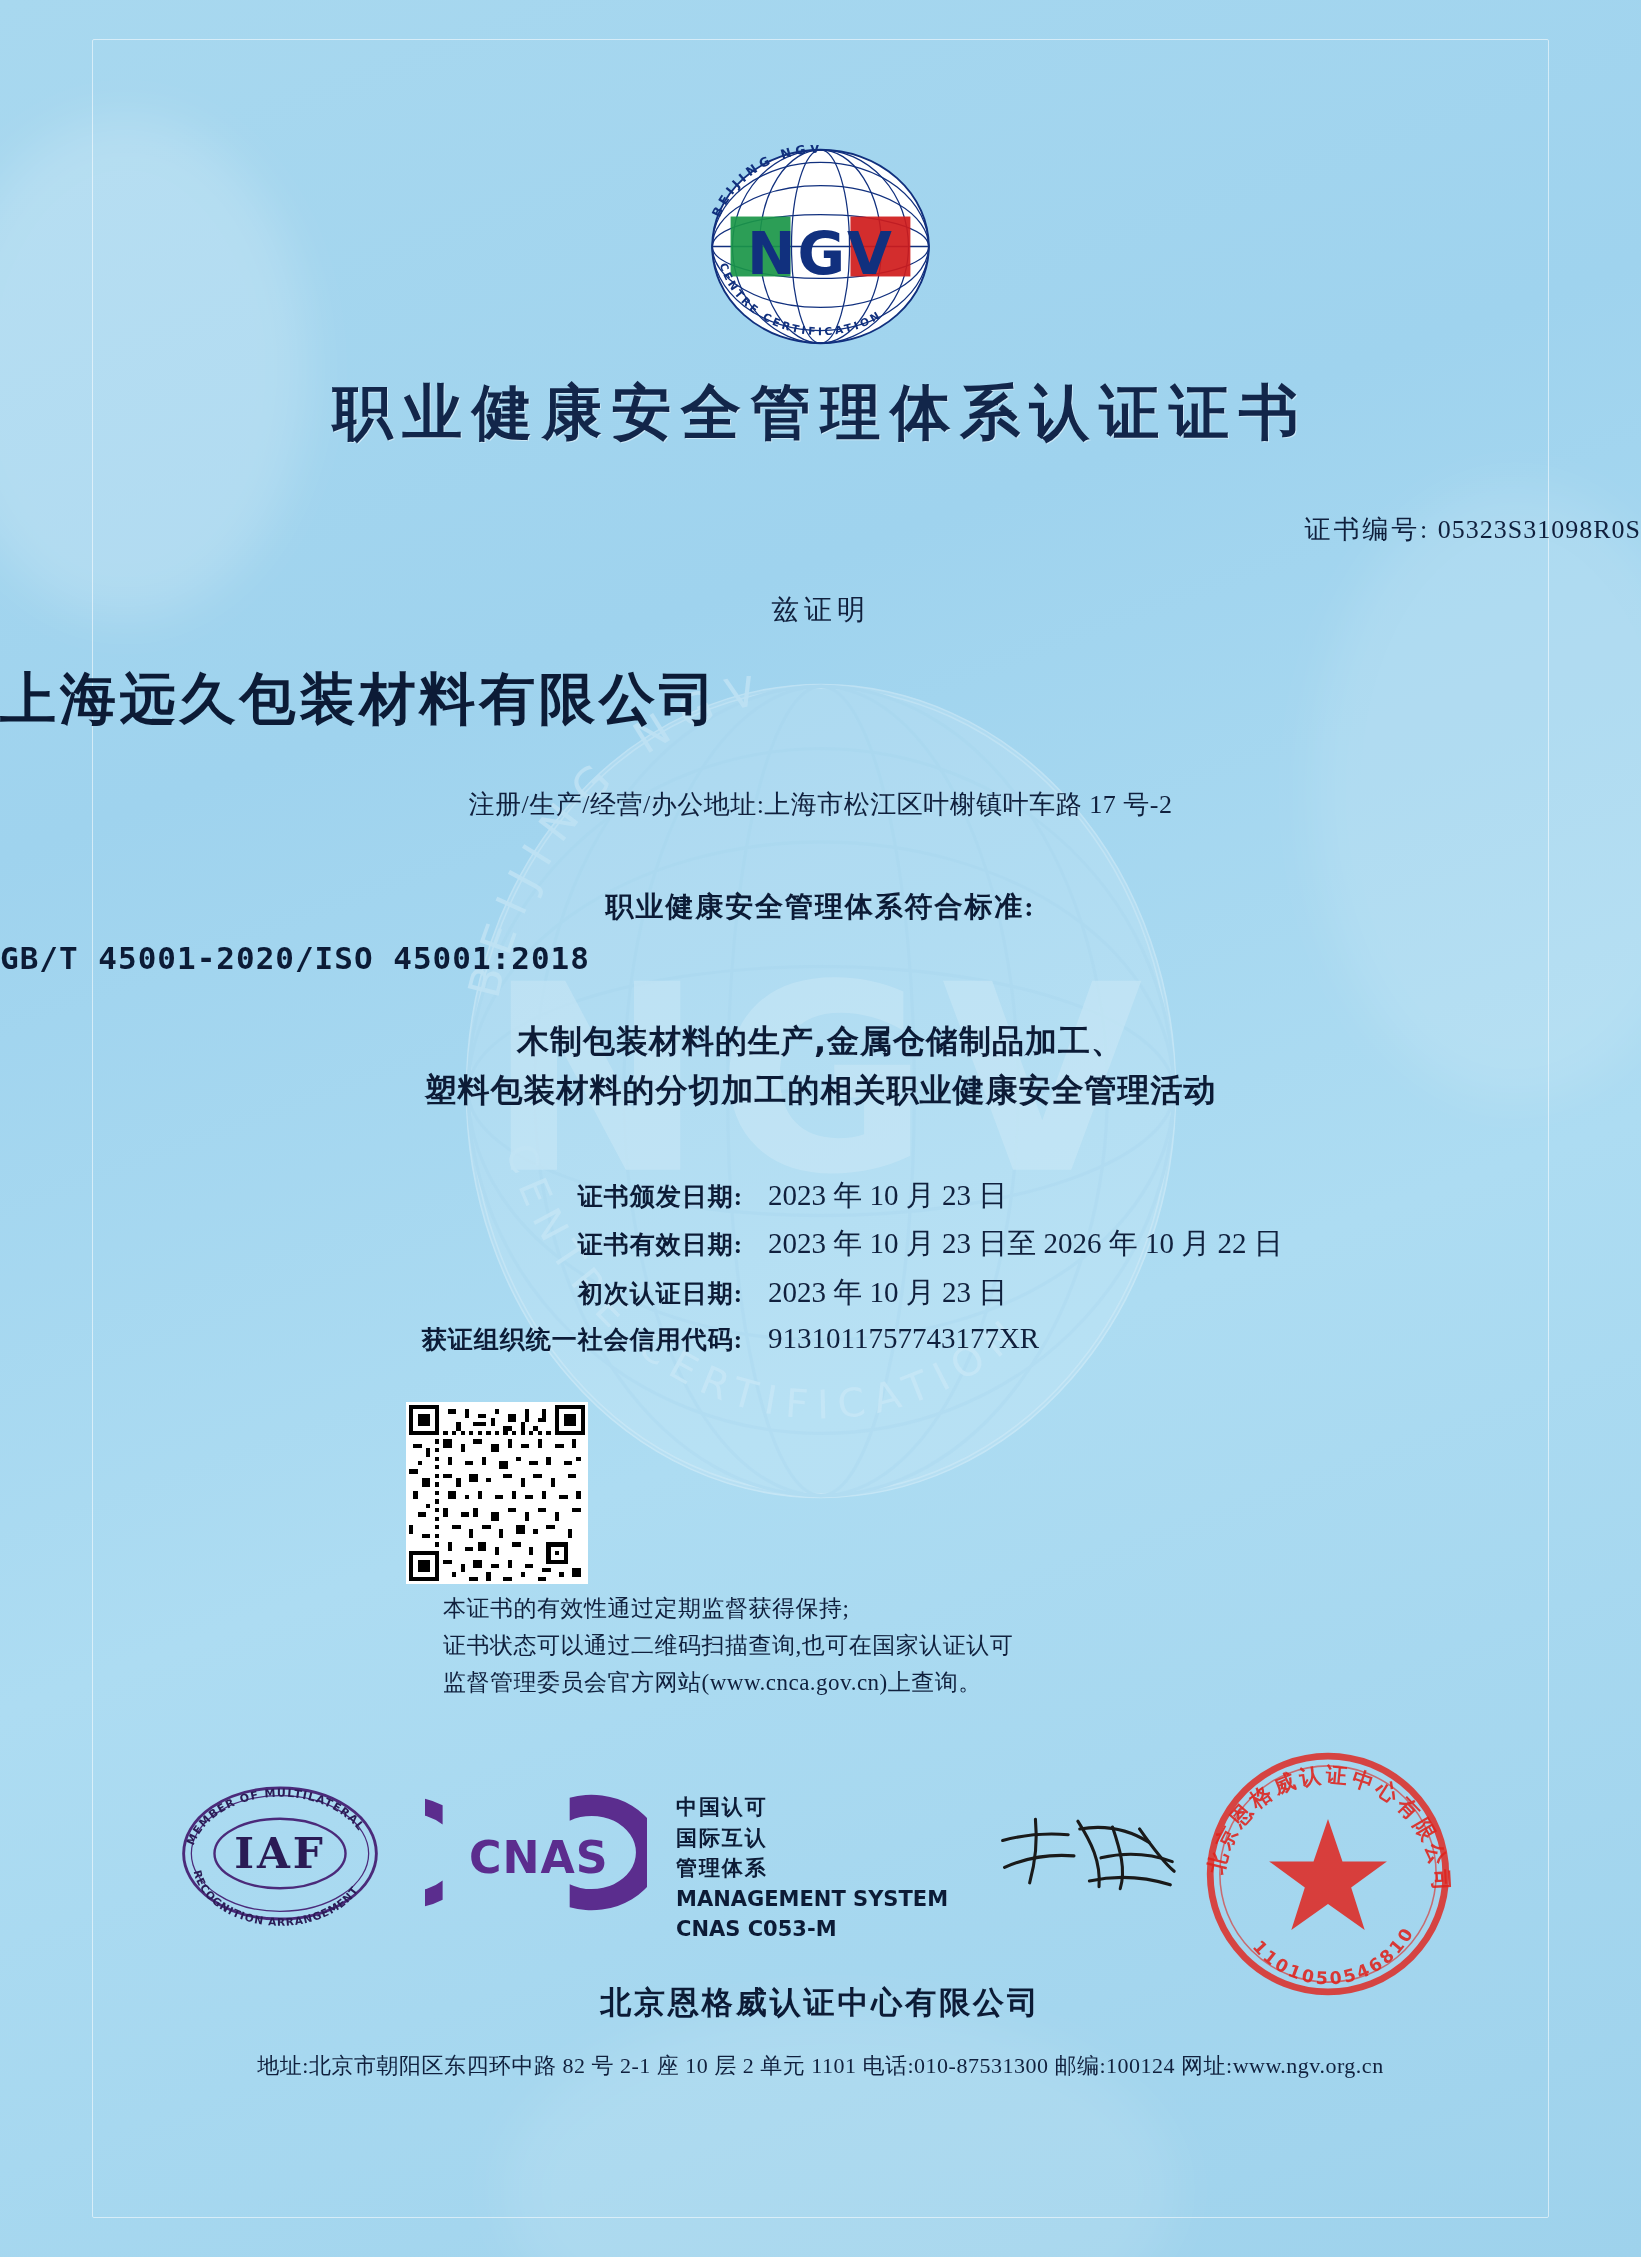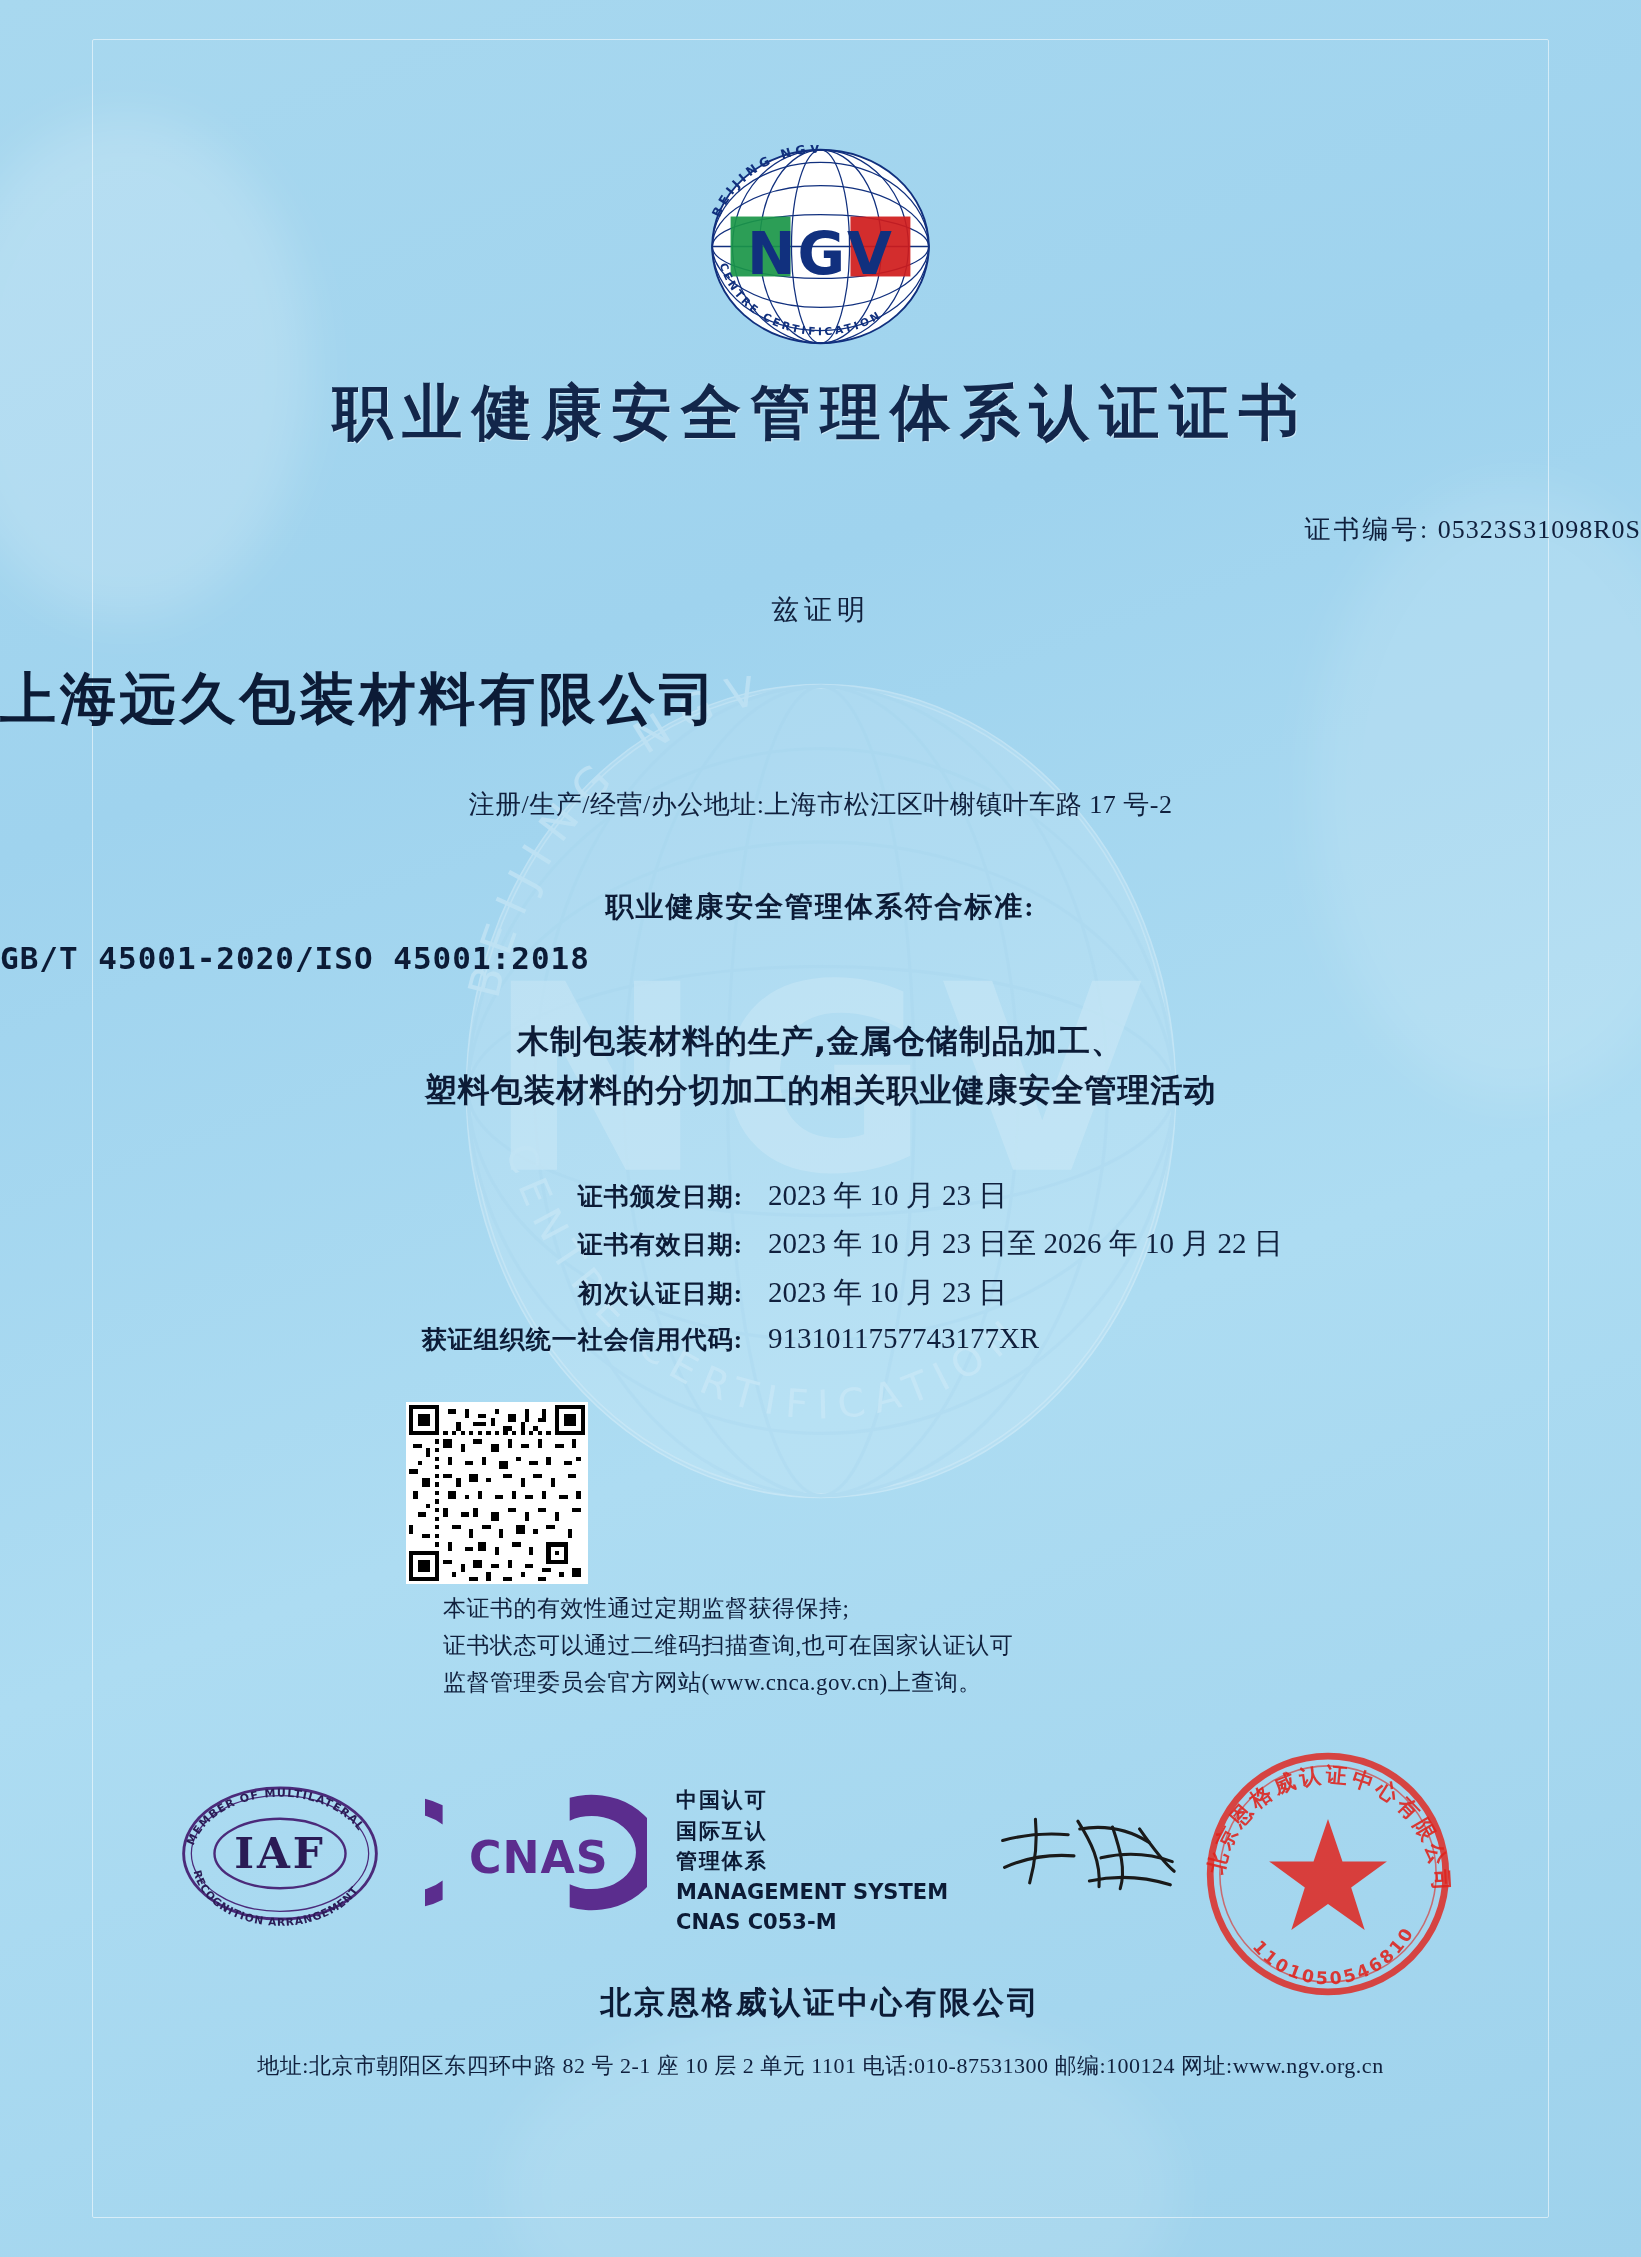--- a/index.html
+++ b/index.html
@@ -221,21 +221,21 @@
   .cnas {
     position: absolute;
     left: 425px;
     top: 27px;
     width: 222px;
     height: 129px;
   }
   .cnas-text {
     position: absolute;
     left: 676px;
-    top: 24px;
+    top: 31px;
     font-family: "DejaVu Sans", sans-serif;
     font-size: 21px;
     font-weight: bold;
     line-height: 1.45;
     color: #0c1b36;
   }
   .cnas-text .cn { letter-spacing: 1.9px; }
   .signature {
     position: absolute;
     left: 985px;

